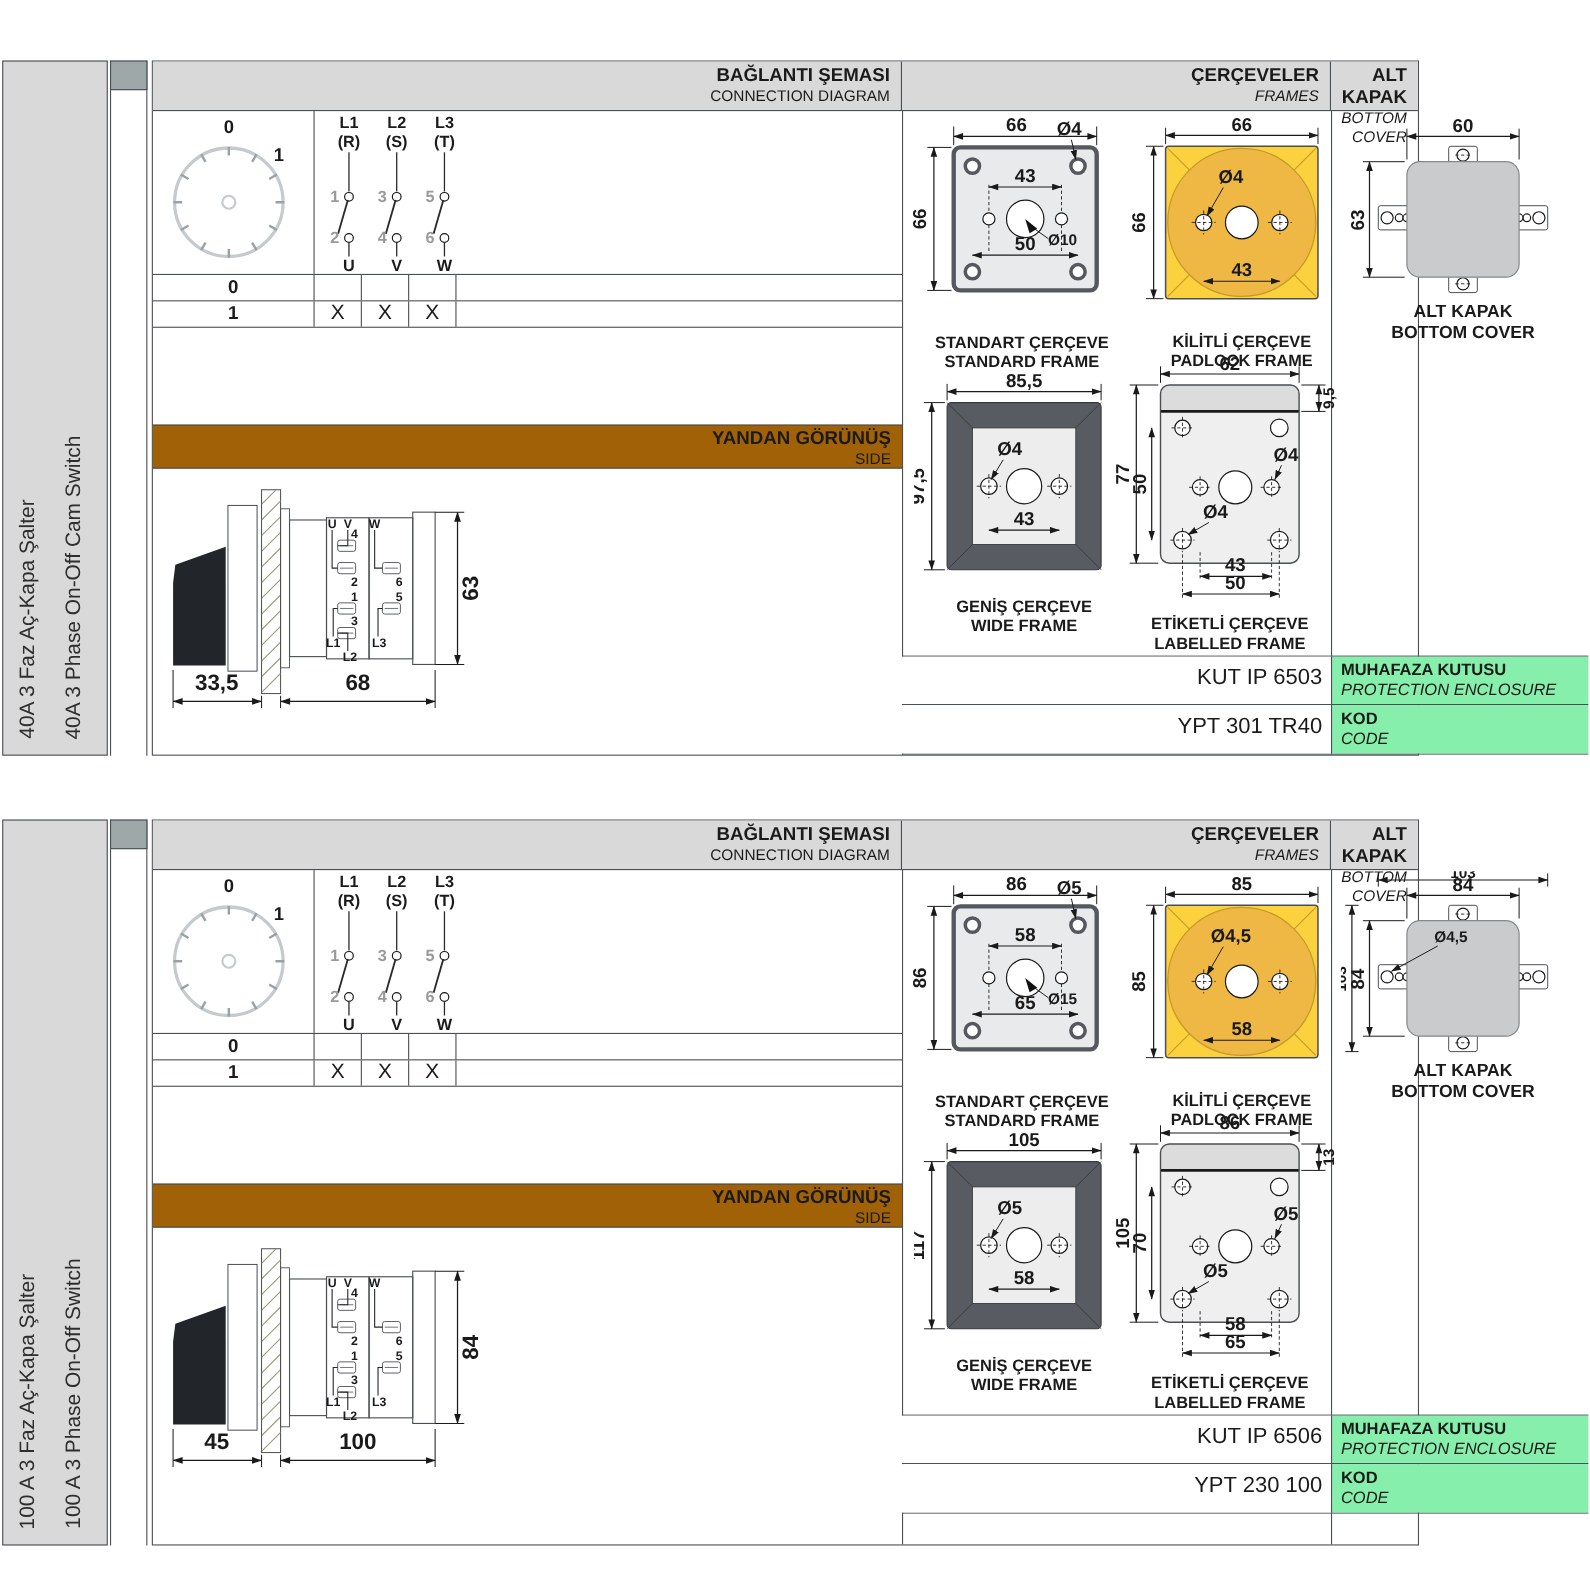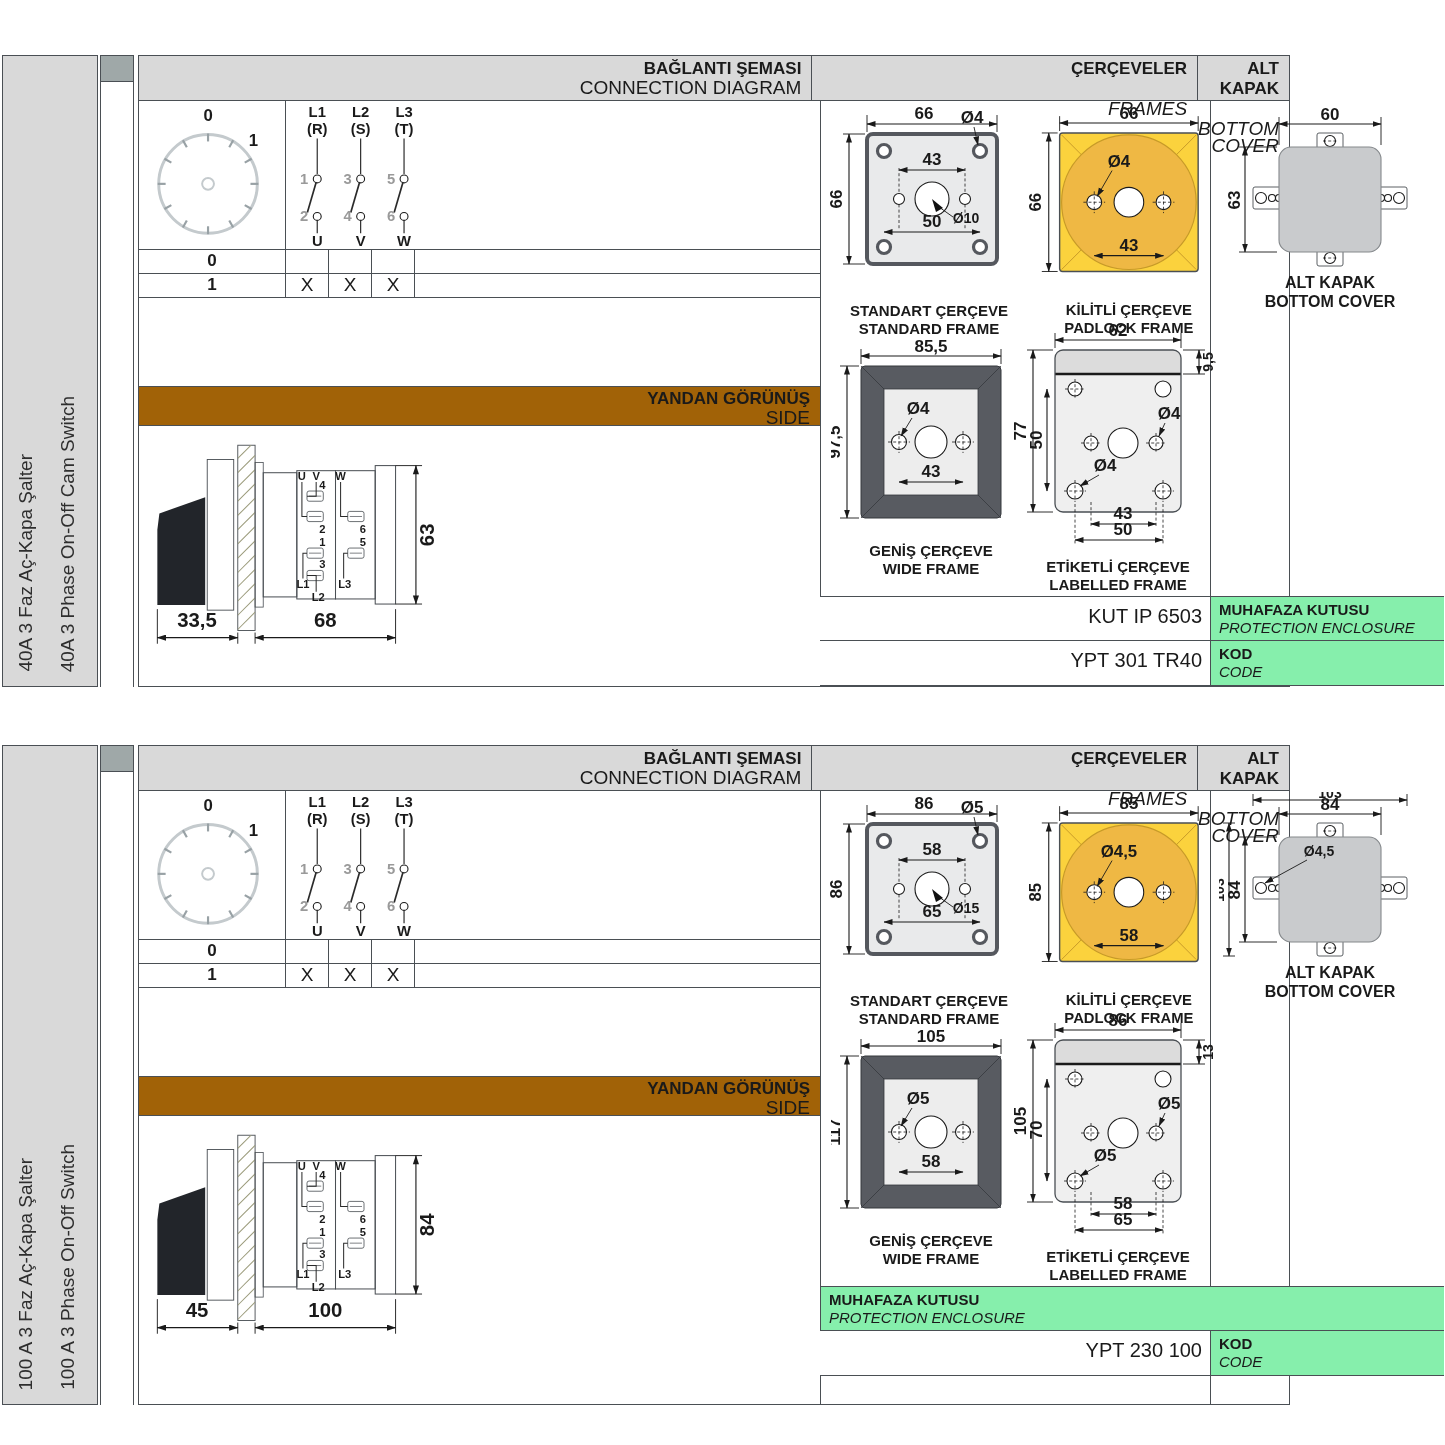--- a/index.html
+++ b/index.html
@@ -13,22 +13,22 @@
   .vt.t1{left:12px;} .vt.t2{left:54px;}
   .strip{position:absolute;left:98px;top:0;width:34px;height:100%;background:#fff;border-left:1.5px solid #4a4f54;border-right:1.5px solid #4a4f54;box-sizing:border-box;}
   .tab-sq{position:absolute;left:98px;top:0;width:34px;height:27px;background:#9fa8a8;border:1.5px solid #4a4f54;box-sizing:border-box;}
   .main{position:absolute;left:136px;top:0;width:1152px;height:100%;border:1.5px solid #4a4f54;box-sizing:border-box;background:#fff;}
   .hdr{position:absolute;top:0;left:0;right:0;height:45px;background:#d9d9d9;border-bottom:1.5px solid #4a4f54;display:flex;box-sizing:border-box;}
   .hcell{box-sizing:border-box;text-align:right;padding:3px 10px 0 0;}
   .hc1{width:681px;border-right:1.5px solid #4a4f54;}
   .hc2{width:390px;border-right:1.5px solid #4a4f54;}
   .hc3{flex:1;}
   .h-tr{font-weight:bold;font-size:17px;line-height:20px;}
-  .h-en{font-size:19px;line-height:17px;}
-  .it{font-style:italic;margin-top:21px;}
+  .h-en{font-size:14px;line-height:17px;}
+  .it{font-style:italic;}
   .vd{position:absolute;top:45px;bottom:0;width:0;border-left:1.5px solid #4a4f54;}
   .vd1{left:681px;} .vd2{left:1071px;}
   .dial-cell{position:absolute;left:0;top:45px;width:147px;height:148px;border-right:1.5px solid #4a4f54;box-sizing:border-box;}
   .contacts{position:absolute;left:147px;top:45px;width:535px;height:148px;}
   .ctable{position:absolute;left:0;top:193px;width:681px;border-top:1.5px solid #4a4f54;}
   .crow{display:flex;height:23px;border-bottom:1.5px solid #4a4f54;}
   .cpos{width:147px;border-right:1.5px solid #4a4f54;text-align:center;font-weight:bold;font-size:17px;line-height:22px;box-sizing:border-box;}
   .cx{width:43px;border-right:1.5px solid #4a4f54;text-align:center;font-size:19px;line-height:22px;box-sizing:border-box;}
   .crest{flex:1;}
   .side-hdr{position:absolute;left:0;top:330px;width:681px;height:40px;background:#a16207;border-top:1.5px solid #4a4f54;border-bottom:1.5px solid #4a4f54;box-sizing:border-box;text-align:right;padding:2px 10px 0 0;}
@@ -890,20 +890,21 @@
           <text x="100" y="64" class="dts">Ø4,5</text>
           <line x1="88" y1="68" x2="46" y2="91" class="xl arrE"></line>
         </g>
       </g>
       <text x="111" y="186" class="lbl" style="font-size:16px">ALT KAPAK</text>
       <text x="111" y="205" class="lbl" style="font-size:16px">BOTTOM COVER</text>
     </svg>
 
     <div class="codes">
       <div class="crw first">
+        <div class="code-val">KUT IP 6506</div>
         <div class="code-lbl">
           <div class="cl-tr">MUHAFAZA KUTUSU</div>
           <div class="cl-en">PROTECTION ENCLOSURE</div>
         </div>
       </div>
       <div class="crw">
         <div class="code-val">YPT 230 100</div>
         <div class="code-lbl">
           <div class="cl-tr">KOD</div>
           <div class="cl-en">CODE</div>

